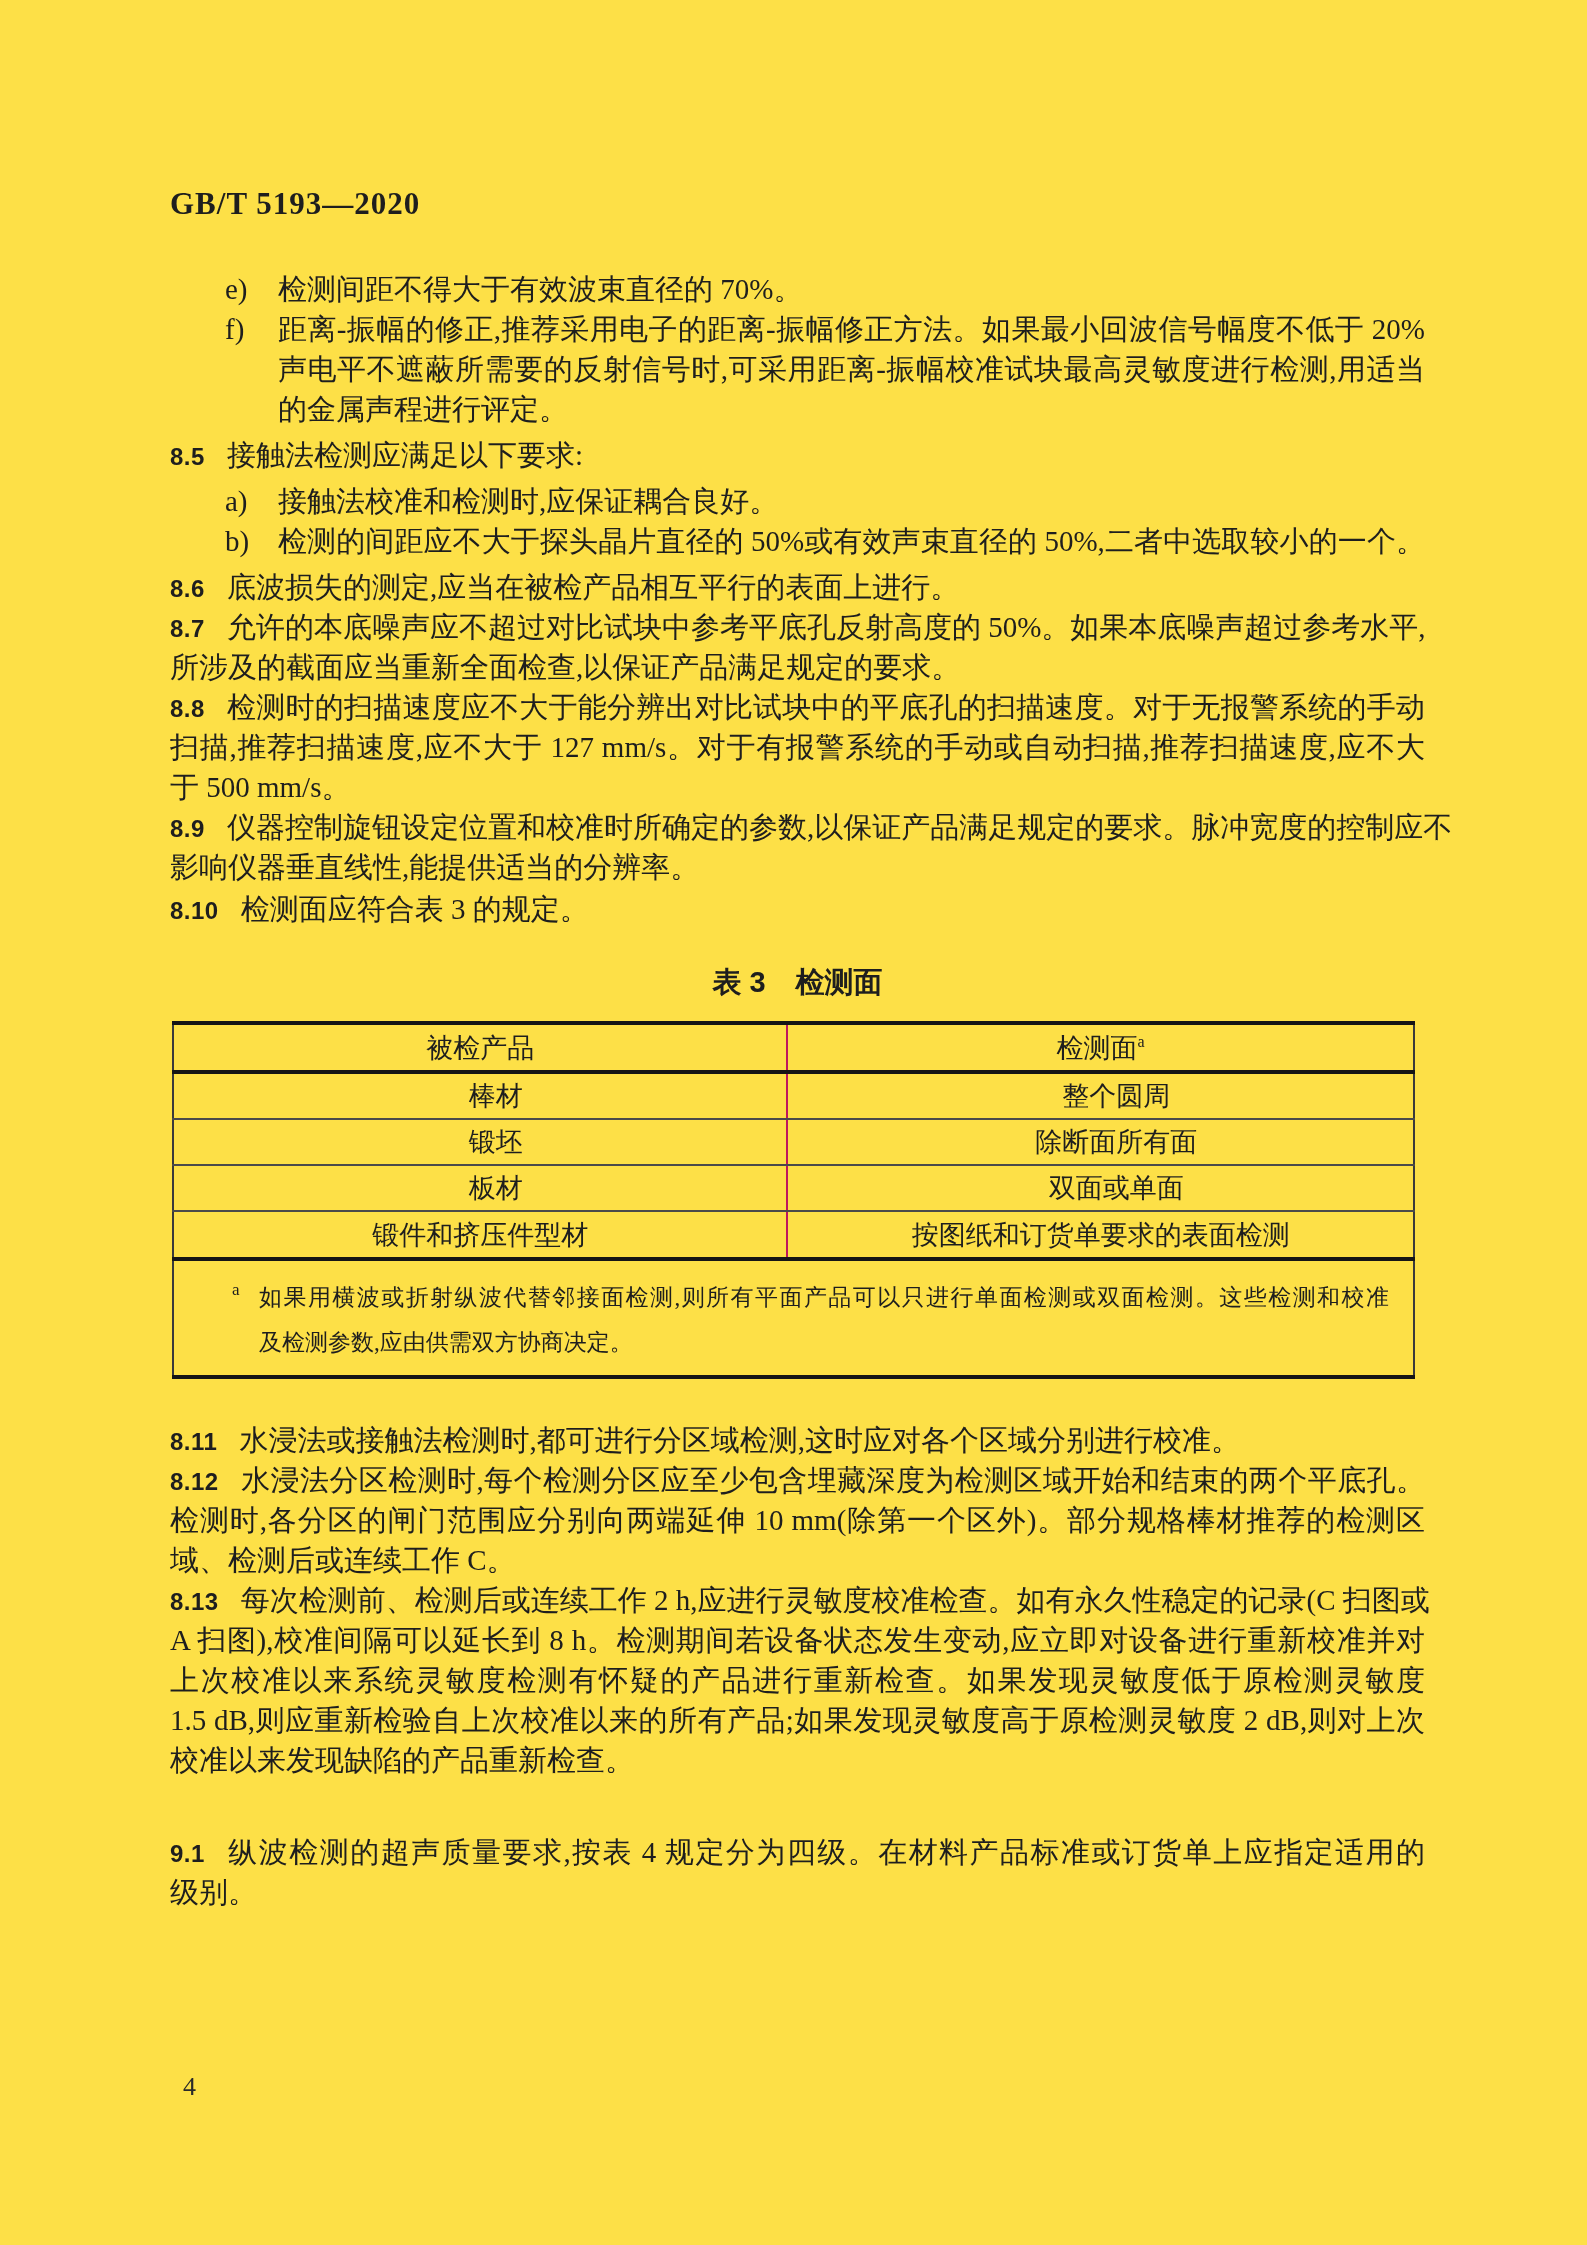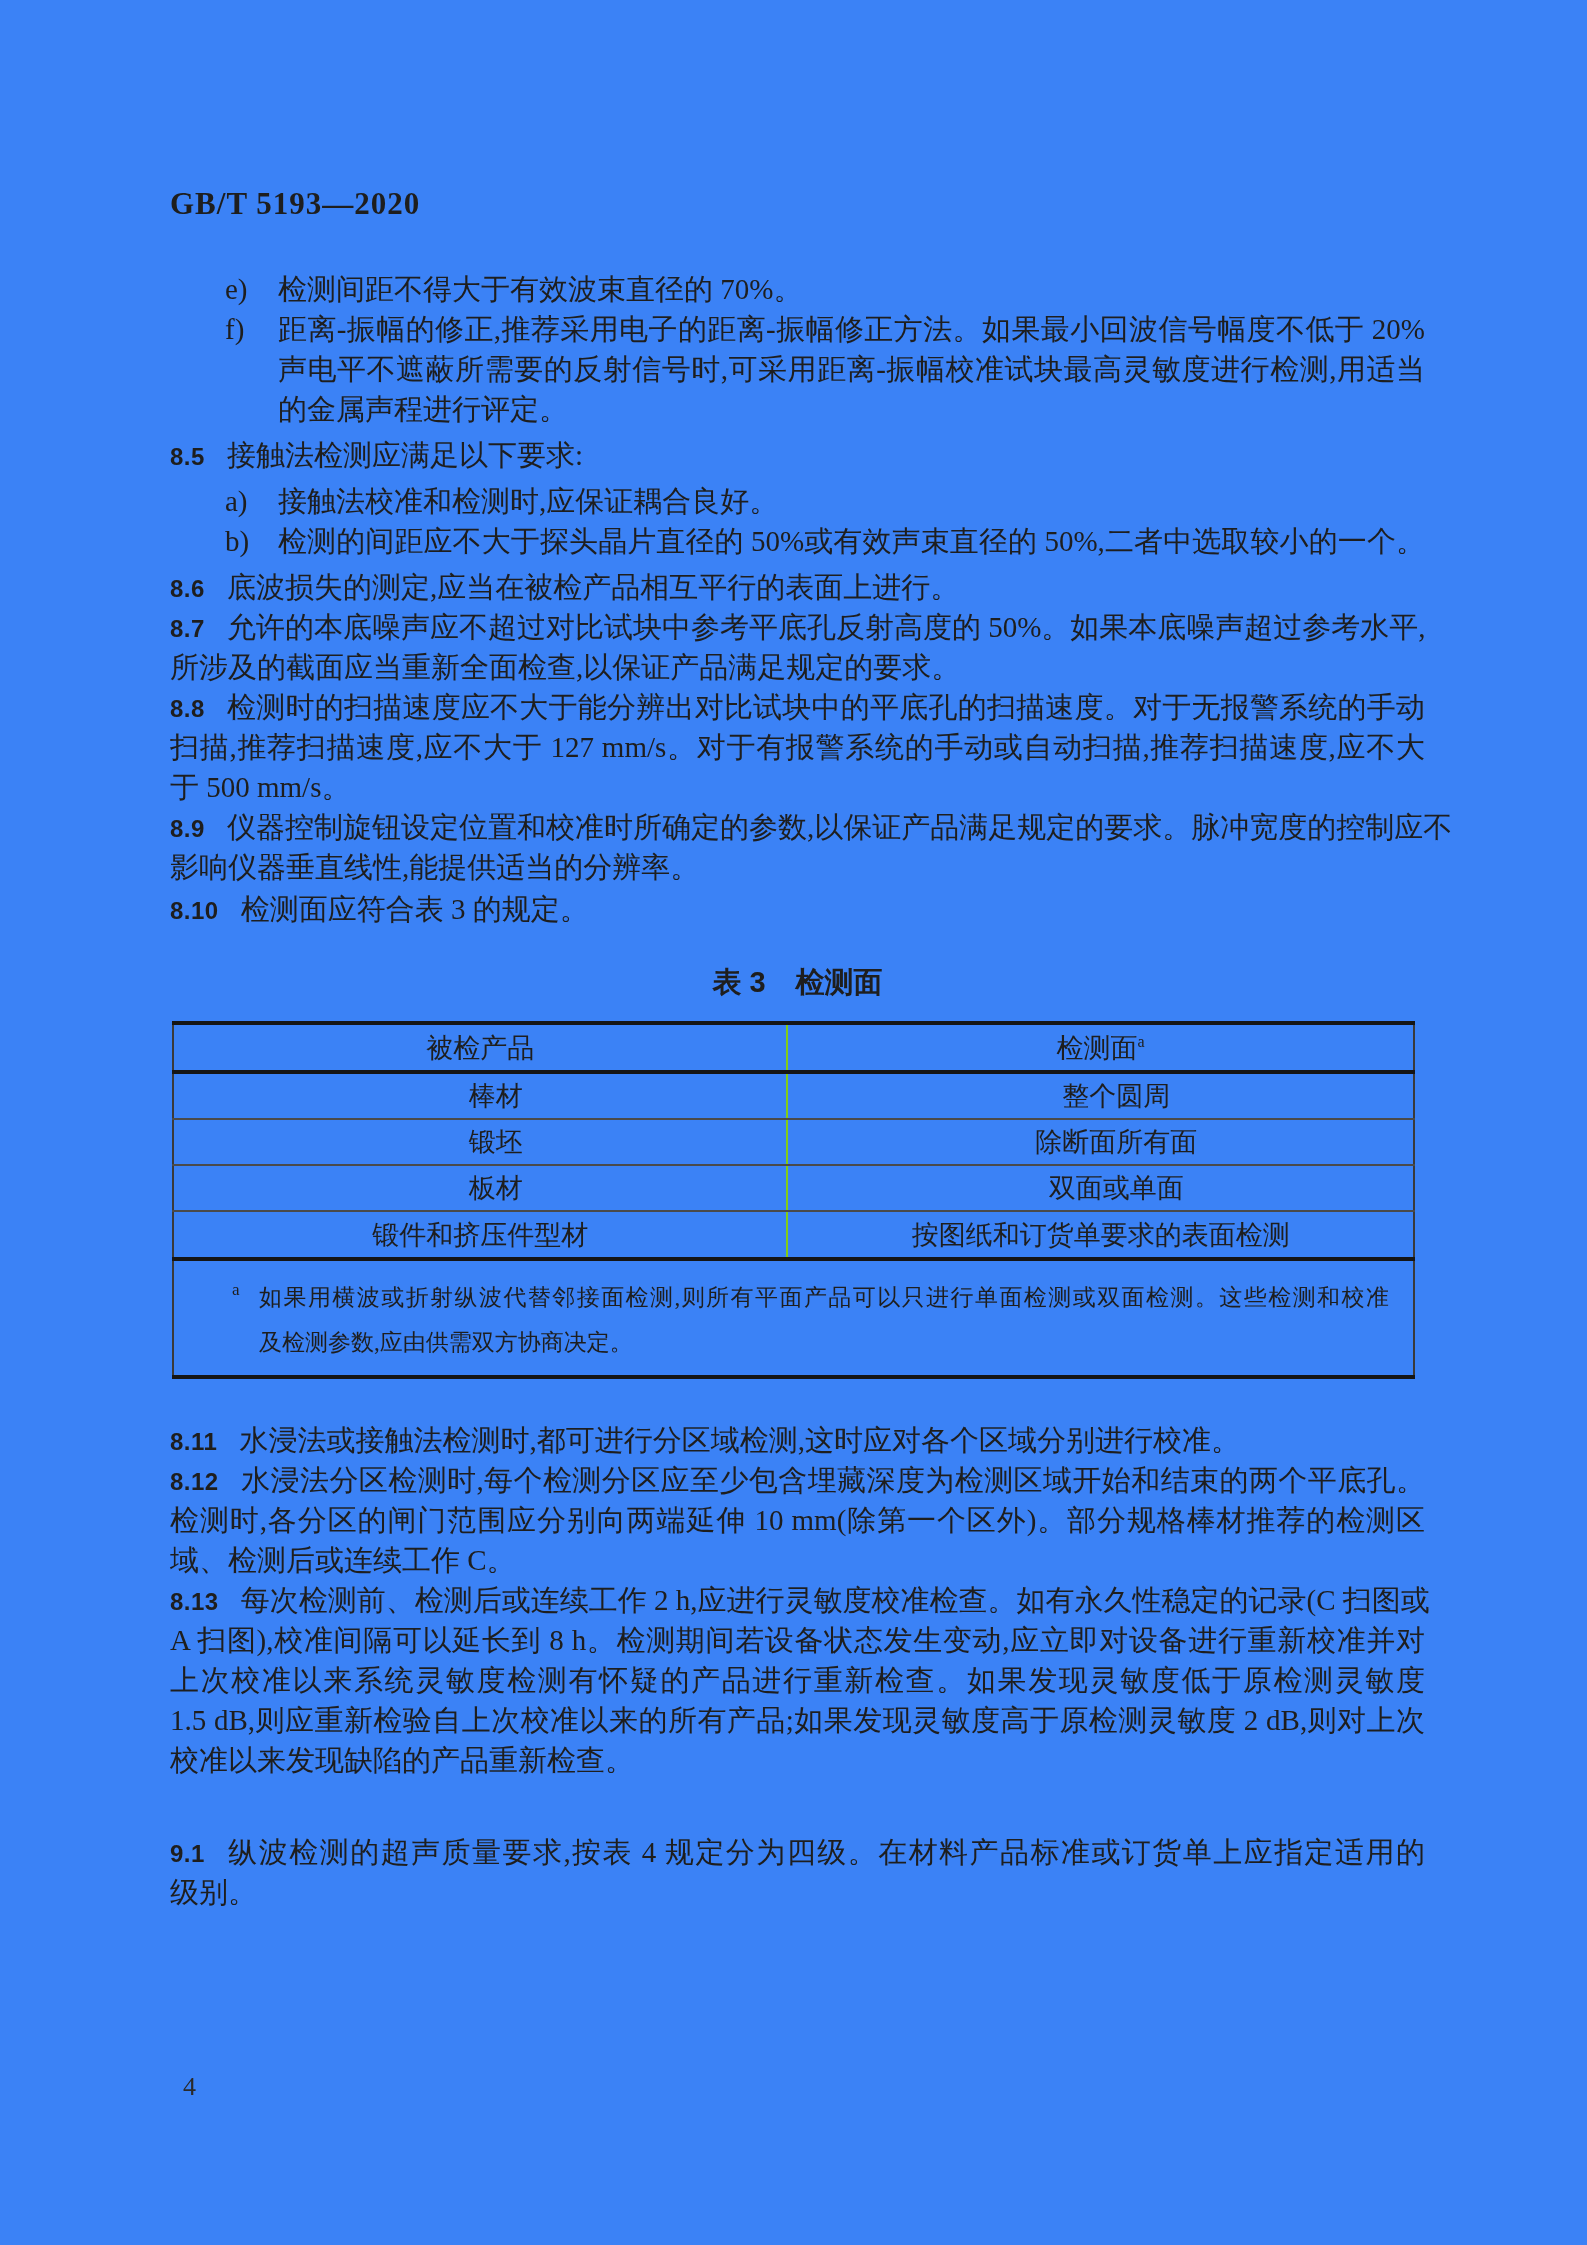--- a/index.html
+++ b/index.html
@@ -1,19 +1,19 @@
 <!DOCTYPE html>
 <html><head>
 <meta charset="utf-8">
 <style>
   html,body{margin:0;padding:0;background:#9a9a9a;}
   .page{
     position:relative;
     width:1587px;height:2245px;
-    background:#3b82f6;
+    background:#fde047;
     margin:0 auto;
     color:#1e1e1e;
     font-family:"Liberation Serif","DejaVu Serif",serif;
     font-size:29px;
     overflow:hidden;
   }
   .doc-code{
     position:absolute;left:170px;top:186px;
     font-family:"Liberation Serif","DejaVu Serif",serif;
     font-weight:bold;font-size:31px;letter-spacing:1px;
@@ -52,21 +52,21 @@
     font-size:27px;
   }
   table.t3{border-top:4px solid #151515;border-bottom:4px solid #151515;
     border-left:2px solid #3a3a3a;border-right:2px solid #3a3a3a;}
   .t3 td{
     text-align:center;vertical-align:middle;padding:0;
   }
   .t3 tr.hrow td{height:45px;border-bottom:4px solid #151515;}
   .t3 tr.drow td{height:44px;border-bottom:2px solid #4a4a4a;padding-left:31px;}
   .t3 tr.drow-last td{height:45px;border-bottom:4px solid #151515;}
-  .t3 td.c1{border-right:2px solid #84cc16;}
+  .t3 td.c1{border-right:2px solid #be185d;}
   .t3 tr.fnrow td{border:none;text-align:left;}
   .fnote{
     position:relative;
     padding:14px 24px 10px 85px;
     font-size:23px;
   }
   .fnote .fline{height:45px;line-height:45px;white-space:nowrap;text-align:justify;}
   .fnote .fline.full{text-align-last:justify;-moz-text-align-last:justify;text-justify:inter-character;}
   .fnmark{
     position:absolute;left:58px;top:14px;

